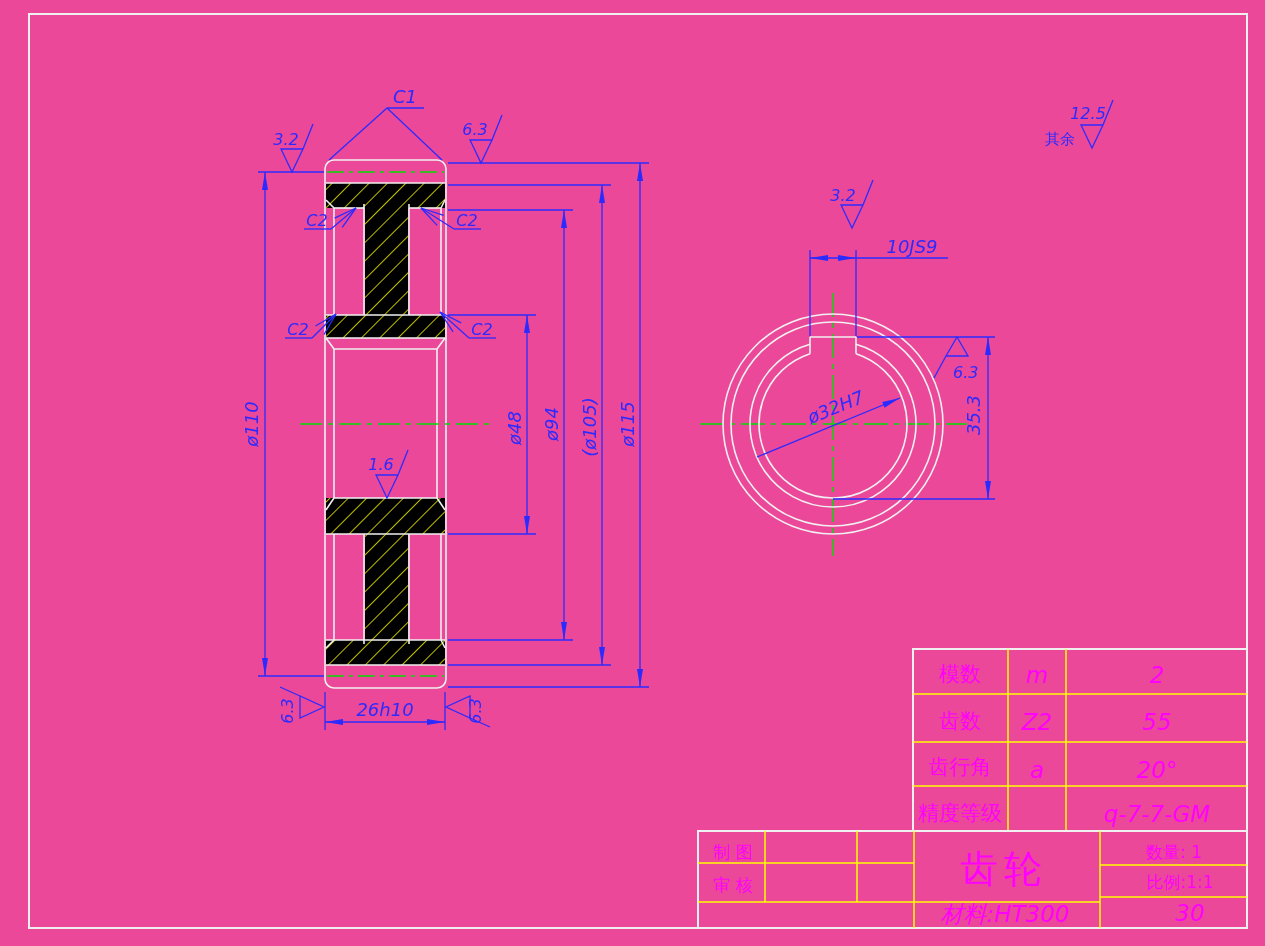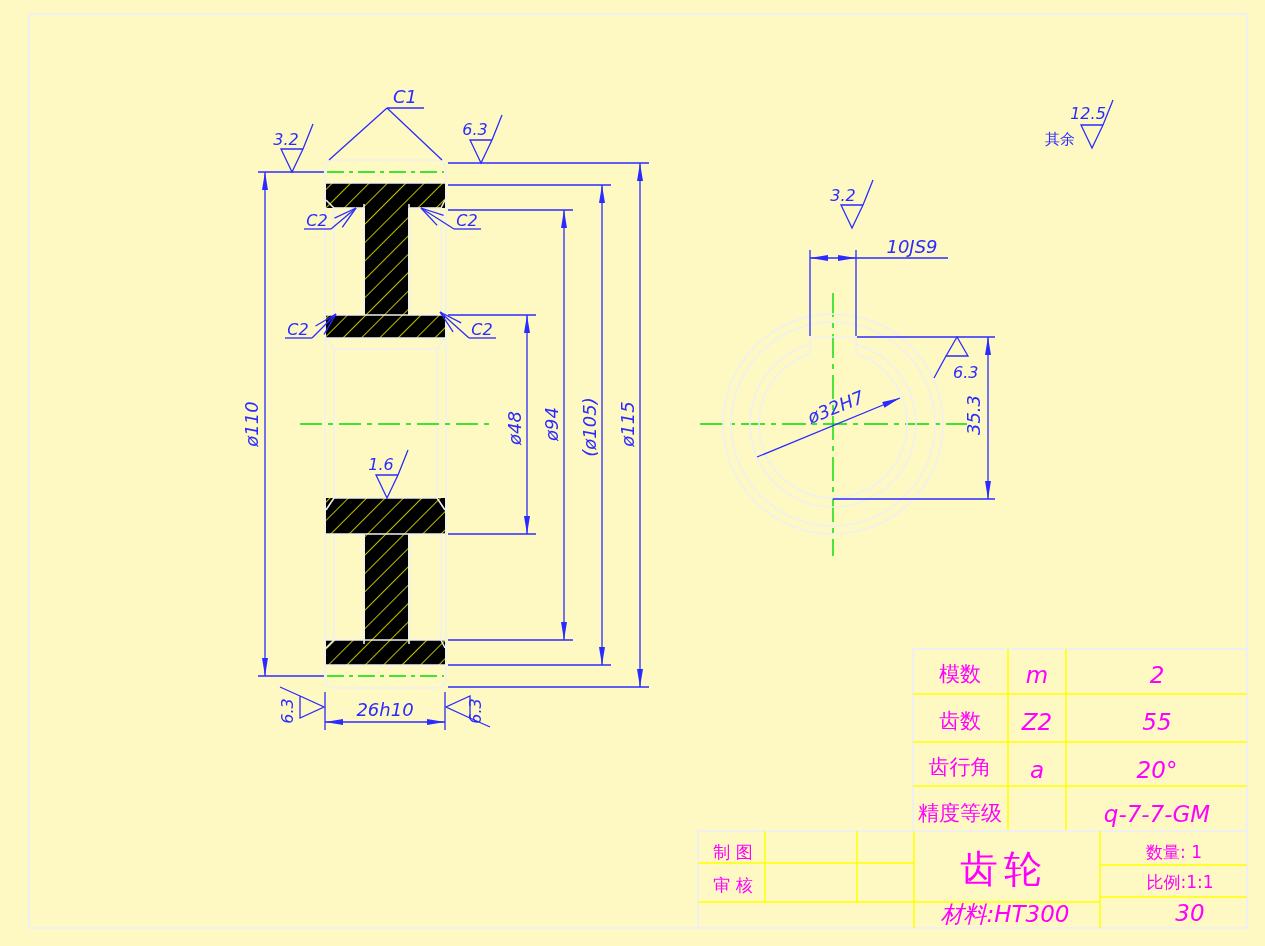--- a/index.html
+++ b/index.html
@@ -1,16 +1,16 @@
 <!DOCTYPE html>
 <html><head>
 <meta charset="utf-8">
 <style>
   html,body{margin:0;padding:0;background:#000;}
-  .canvas{position:relative;width:1265px;height:946px;background:#fef9c3;overflow:hidden;
+  .canvas{position:relative;width:1265px;height:946px;background:#ec4899;overflow:hidden;
           font-family:"DejaVu Sans",sans-serif;}
   svg text{user-select:none;}
   .dimtxt{fill:#2b2bff;font-style:italic;font-size:18px;font-family:"DejaVu Sans",sans-serif;}
   .dimtxt-s{fill:#2b2bff;font-style:italic;font-size:16px;font-family:"DejaVu Sans",sans-serif;}
   .cjk-blue{fill:#2b2bff;font-size:15px;font-family:"DejaVu Sans",sans-serif;}
   .tbl-cjk{fill:#ff00ff;font-size:21px;font-family:"DejaVu Sans",sans-serif;}
   .tbl-lat{fill:#ff00ff;font-style:italic;font-size:23px;font-family:"DejaVu Sans",sans-serif;}
   .tb-small{fill:#ff00ff;font-size:17px;font-family:"DejaVu Sans",sans-serif;}
   .tb-big{fill:#ff00ff;font-size:38px;font-family:"DejaVu Sans",sans-serif;letter-spacing:6px;}
   .wline{stroke:#f0f0f0;stroke-width:1.6;fill:none;}

